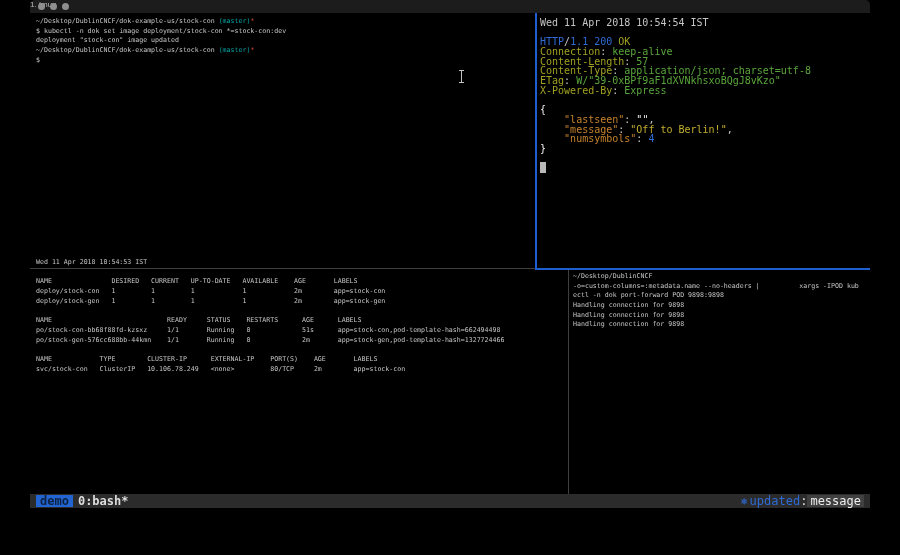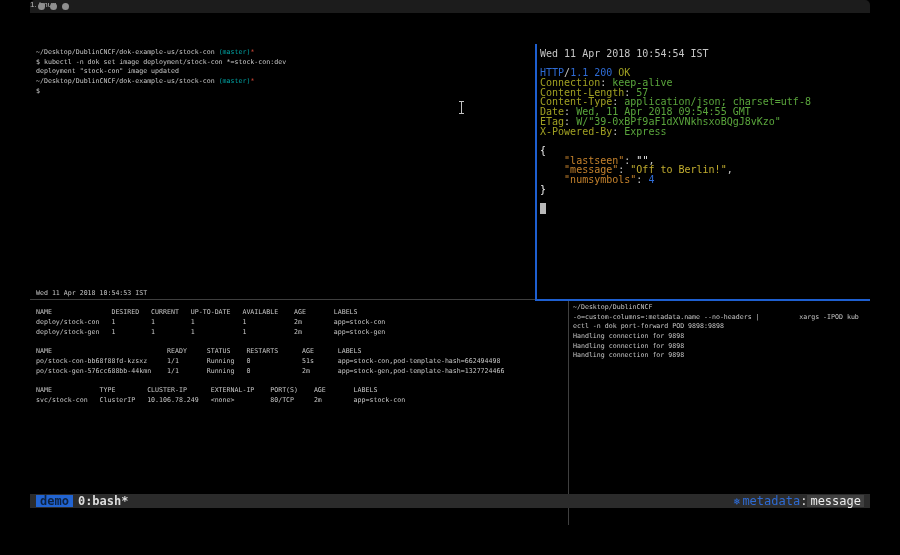--- a/index.html
+++ b/index.html
@@ -3,21 +3,21 @@
 <meta charset="utf-8">
 <style>
   html,body{margin:0;padding:0;}
   .desktop{position:relative;width:900px;height:555px;background:#000;overflow:hidden;
            font-family:"DejaVu Sans Mono",monospace;}
   .window{position:absolute;left:30px;top:0;width:840px;height:508px;}
   .titlebar{position:relative;height:13px;background:#1c1c1c;border-radius:5px 5px 0 0;}
   .lights{position:absolute;left:8px;top:3px;display:flex;gap:5px;}
   .light{width:7px;height:7px;border-radius:50%;background:#8f8f8f;display:inline-block;}
   .title{line-height:13px;font:8px "Liberation Sans",sans-serif;color:#b8b8b8;}
-  .terminal{position:absolute;top:13px;left:0;width:840px;height:481px;background:#000;margin-top:31px;}
+  .terminal{position:absolute;top:13px;left:0;width:840px;height:481px;background:#000;}
   .pane{position:absolute;font-size:6.6px;}
   .pane-tl{left:6px;top:4px;}
   .pane-tr{left:510px;top:4px;font-size:10px;}
   .pane-bl{left:6px;top:245px;}
   .pane-br{left:543px;top:259px;}
   .tl{height:9.7px;white-space:pre;}
   .c-fg{color:#c6c6c6}
   .c-white{color:#efefef}
   .c-cyan{color:#00a5a5}
   .c-red{color:#cc4636}
@@ -70,21 +70,20 @@
           <div class="tl"><span class="c-fg">~/Desktop/DublinCNCF/dok-example-us/stock-con </span><span class="c-cyan">(master)</span><span class="c-red">*</span></div>
           <div class="tl"><span class="c-fg">$</span></div>
         </div>
       <div class="pane pane-tr">
           <div class="tl"><span class="c-fg">Wed 11 Apr 2018 10:54:54 IST</span></div>
           <div class="tl"></div>
           <div class="tl"><span class="c-blue">HTTP</span><span class="c-fg">/</span><span class="c-blue">1.1</span><span class="c-fg"> </span><span class="c-blue">200</span><span class="c-fg"> </span><span class="c-olive">OK</span></div>
           <div class="tl"><span class="c-olive">Connection</span><span class="c-fg">: </span><span class="c-green">keep-alive</span></div>
           <div class="tl"><span class="c-olive">Content-Length</span><span class="c-fg">: </span><span class="c-green">57</span></div>
           <div class="tl"><span class="c-olive">Content-Type</span><span class="c-fg">: </span><span class="c-green">application/json; charset=utf-8</span></div>
-          <div class="tl"><span class="c-olive">Date</span><span class="c-fg">: </span><span class="c-green">Wed, 11 Apr 2018 09:54:55 GMT</span></div>
           <div class="tl"><span class="c-olive">ETag</span><span class="c-fg">: </span><span class="c-green">W/"39-0xBPf9aF1dXVNkhsxoBQgJ8vKzo"</span></div>
           <div class="tl"><span class="c-olive">X-Powered-By</span><span class="c-fg">: </span><span class="c-green">Express</span></div>
           <div class="tl"></div>
           <div class="tl"><span class="c-white">{</span></div>
           <div class="tl"><span class="c-fg">    </span><span class="c-orange">"lastseen"</span><span class="c-fg">: </span><span class="c-white">""</span><span class="c-fg">,</span></div>
           <div class="tl"><span class="c-fg">    </span><span class="c-orange">"message"</span><span class="c-fg">: </span><span class="c-yellow">"Off to Berlin!"</span><span class="c-fg">,</span></div>
           <div class="tl"><span class="c-fg">    </span><span class="c-orange">"numsymbols"</span><span class="c-fg">: </span><span class="c-blue">4</span></div>
           <div class="tl"><span class="c-white">}</span></div>
           <div class="tl"></div>
           <div class="tl"><span class="c-cursor"> </span></div>
@@ -122,19 +121,19 @@
           <i class="stem"></i>
           <i class="bot"></i>
         </div>
     </div>
 
     <div class="statusbar">
       <span class="session">demo</span>
       <span class="winitem">0:bash*</span>
       <span class="spacer"></span>
       <span class="kicon">⎈</span>
-      <span class="kctx">metadata</span>
+      <span class="kctx">updated</span>
       <span class="ksep">:</span>
       <span class="kns">message</span>
     </div>
 
   </div>
 </div>
 
 </body></html>

